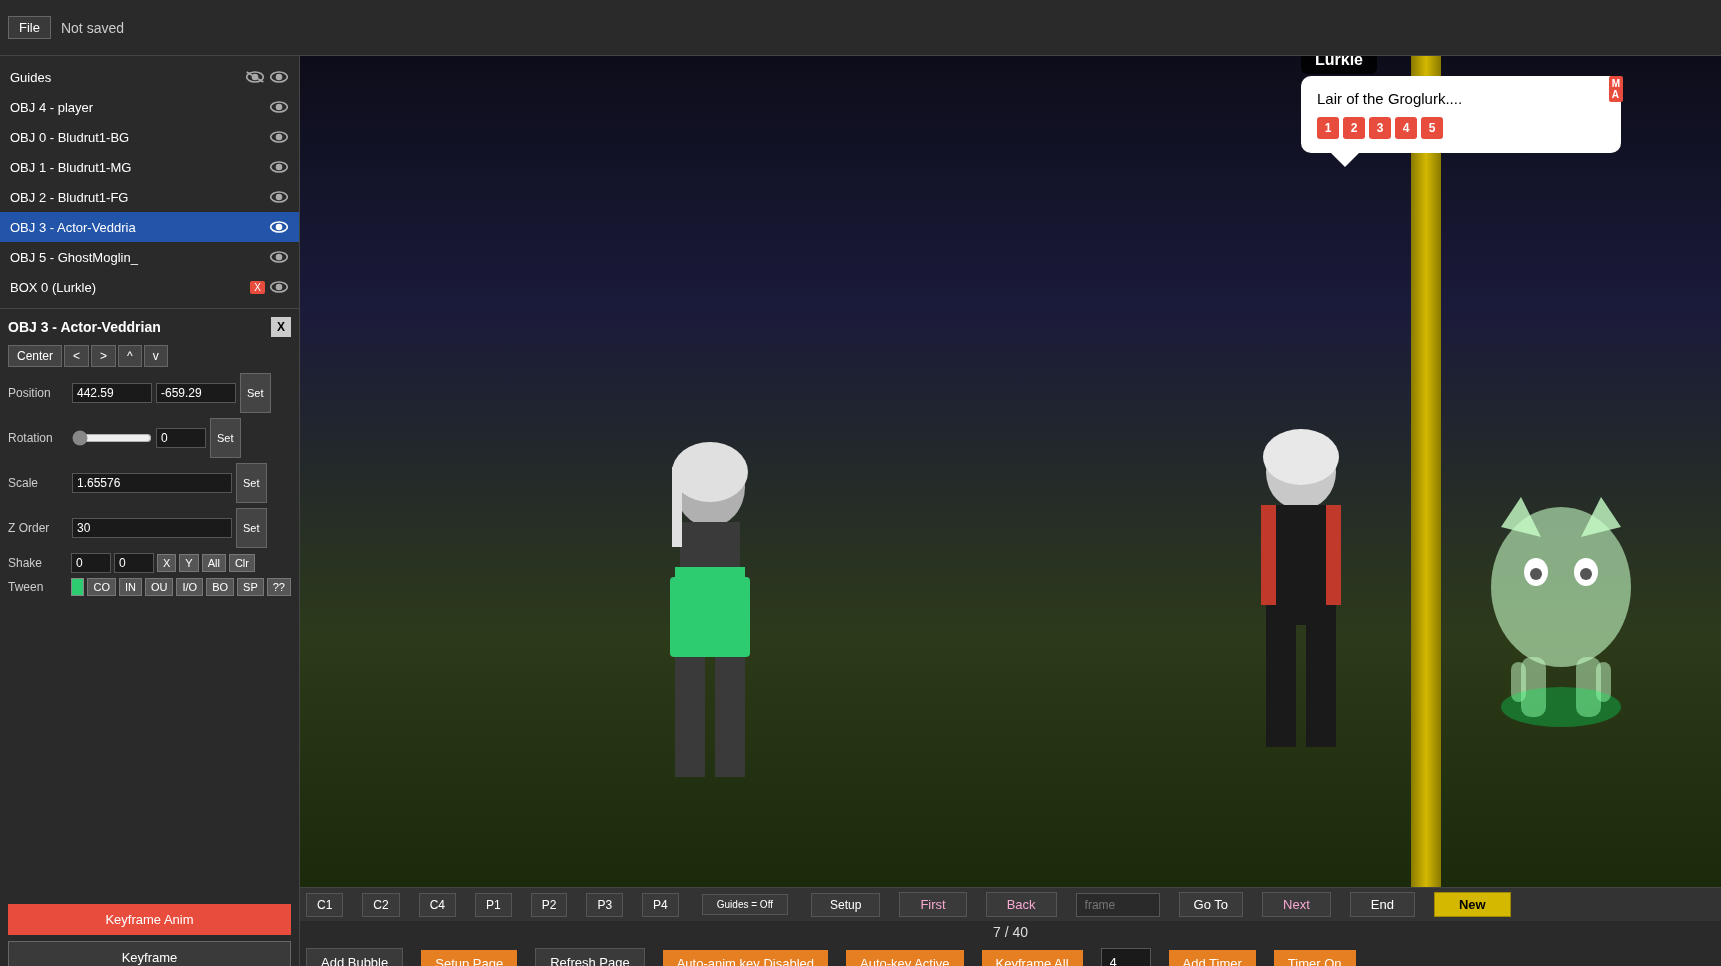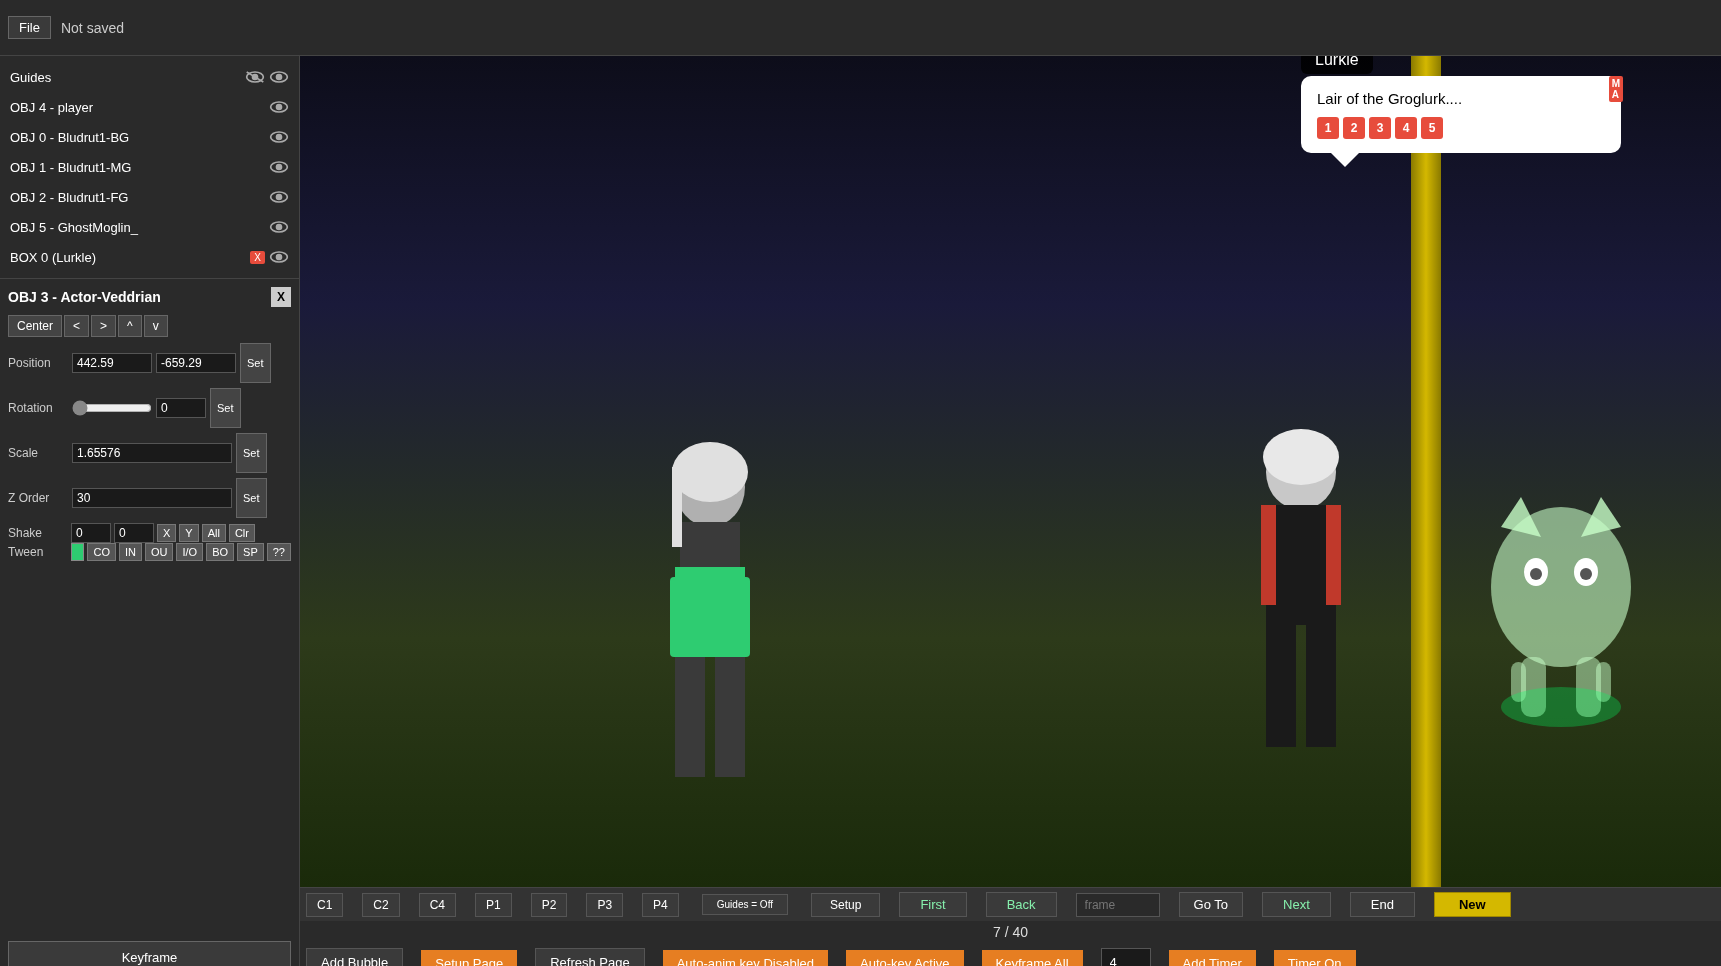--- a/index.html
+++ b/index.html
@@ -35,21 +35,21 @@
     .nav-buttons { display: flex; gap: 2px; margin-bottom: 6px; }
     .nav-btn { background: #444; border: 1px solid #666; color: #fff; padding: 3px 8px; cursor: pointer; font-size: 12px; }
 
     .prop-row { display: flex; align-items: center; margin-bottom: 5px; gap: 4px; }
     .prop-label { width: 60px; font-size: 12px; color: #ccc; flex-shrink: 0; }
     .prop-input { background: #1a1a1a; border: 1px solid #555; color: #fff; padding: 2px 4px; font-size: 12px; width: 80px; }
     .prop-input-wide { width: 160px; }
     .prop-btn { background: #444; border: 1px solid #666; color: #fff; padding: 13px 6px; cursor: pointer; font-size: 11px; }
     .rotation-slider { width: 80px; accent-color: #888; }
 
-    .shake-row { display: flex; align-items: center; gap: 3px; }
+    .shake-row { display: flex; align-items: center; margin-bottom: 5px; gap: 3px; }
     .shake-small { background: #1a1a1a; border: 1px solid #555; color: #fff; padding: 2px 4px; font-size: 12px; width: 40px; }
     .shake-letter-btn { background: #555; border: 1px solid #777; color: #fff; padding: 2px 5px; cursor: pointer; font-size: 11px; }
 
     .tween-row { display: flex; align-items: center; margin-bottom: 5px; gap: 3px; }
     .tween-color { width: 18px; height: 18px; background: #2ecc71; border: 1px solid #888; }
     .tween-btn { background: #555; border: 1px solid #777; color: #fff; padding: 2px 5px; cursor: pointer; font-size: 11px; }
 
     
     #action-btns { padding: 8px; display: flex; flex-direction: column; gap: 6px; margin-top: auto; }
     .action-btn-red { background: #e74c3c; border: none; color: #fff; padding: 8px; cursor: pointer; font-size: 13px; width: 100%; }
@@ -60,38 +60,38 @@
     #scene-canvas { flex: 1; position: relative; overflow: hidden; background: #1a1a2e; }
 
     
     .scene-bg {
       position: absolute; inset: 0;
       background: linear-gradient(180deg, #0d0d1a 0%, #1a1a3a 30%, #2d3a1a 70%, #1a2a0a 100%);
     }
 
     
     #dialogue-box { position: absolute; top: 20px; right: 100px; background: #fff; color: #000; border-radius: 10px; padding: 14px 16px; width: 320px; font-size: 15px; z-index: 10; }
-    #dialogue-name { position: absolute; top: -30px; left: 0; background: rgba(0,0,0,0.85); color: #fff; padding: 5px 14px; border-radius: 6px; font-size: 16px; font-weight: normal; }
+    #dialogue-name { position: absolute; top: -30px; left: 0; background: rgba(0,0,0,0.85); color: #fff; padding: 5px 14px; border-radius: 6px; font-size: 16px; font-weight: bold; }
     #dialogue-text { font-size: 15px; }
     #dialogue-numbers { display: flex; gap: 4px; margin-top: 10px; }
     .dial-num { background: #e74c3c; color: #fff; width: 22px; height: 22px; border-radius: 3px; display: flex; align-items: center; justify-content: center; font-size: 12px; font-weight: bold; cursor: pointer; }
     #dialogue-arrow { position: absolute; bottom: -14px; left: 30px; width: 0; height: 0; border-left: 14px solid transparent; border-right: 14px solid transparent; border-top: 14px solid #fff; }
     #ma-badge { position: absolute; top: 0; right: -2px; background: #e74c3c; color: #fff; font-size: 10px; font-weight: bold; padding: 2px 3px; border-radius: 2px; }
 
     
     .yellow-pillar { position: absolute; right: 280px; top: 0; bottom: 0; width: 30px; background: linear-gradient(90deg, #8a7a00, #d4b800, #8a7a00); z-index: 3; }
 
     
     #bottom-toolbar { background: #2a2a2a; border-top: 1px solid #444; }
     #nav-bar { display: flex; align-items: center; gap: 19px; padding: 4px 6px; background: #333; }
     .c-btn { background: #3a3a3a; border: 1px solid #555; color: #fff; padding: 4px 10px; cursor: pointer; font-size: 12px; }
     .p-btn { background: #3a3a3a; border: 1px solid #555; color: #fff; padding: 4px 10px; cursor: pointer; font-size: 12px; }
     .guides-btn { background: #3a3a3a; border: 1px solid #555; color: #fff; padding: 4px 14px; cursor: pointer; font-size: 10px; margin-left: 4px; }
     .setup-btn { background: #3a3a3a; border: 1px solid #555; color: #fff; padding: 4px 18px; cursor: pointer; font-size: 12px; margin-left: 4px; }
-    .nav-action-btn { background: #3a3a3a; border: 1px solid #555; color: #86efac; padding: 4px 20px; cursor: pointer; font-size: 13px; }
+    .nav-action-btn { background: #3a3a3a; border: 1px solid #555; color: #f9a8d4; padding: 4px 20px; cursor: pointer; font-size: 13px; }
     .frame-input { background: #2a2a2a; border: 1px solid #555; color: #888; padding: 4px 8px; width: 84px; font-size: 12px; }
     .goto-btn { background: #3a3a3a; border: 1px solid #555; color: #fff; padding: 4px 14px; cursor: pointer; font-size: 13px; }
     .end-btn { background: #3a3a3a; border: 1px solid #555; color: #fff; padding: 4px 20px; cursor: pointer; font-size: 13px; }
     .new-btn { background: #d4b800; border: 1px solid #a08800; color: #000; padding: 4px 24px; cursor: pointer; font-size: 13px; font-weight: bold; }
     #page-counter { text-align: center; padding: 3px; font-size: 14px; color: #ddd; }
 
     #action-bar { display: flex; align-items: flex-end; gap: 18px; padding: 5px 6px; }
     .add-bubble-btn { background: #3a3a3a; border: 1px solid #555; color: #fff; padding: 6px 14px; cursor: pointer; font-size: 13px; }
     .delete-page-btn { background: #e67e22; border: none; color: #fff; padding: 6px 14px; cursor: pointer; font-size: 13px; }
     .refresh-page-btn { background: #3a3a3a; border: 1px solid #555; color: #fff; padding: 6px 14px; cursor: pointer; font-size: 13px; }
@@ -165,20 +165,29 @@
       </div>
       <div class="obj-row">
         <span class="obj-row-label">OBJ 2 - Bludrut1-FG</span>
         <span class="eye-icon">
           <svg class="eye-svg" viewBox="0 0 24 16" fill="none" stroke="#aaa" stroke-width="2">
               <ellipse cx="12" cy="8" rx="10" ry="6"></ellipse>
               <circle cx="12" cy="8" r="3" fill="#aaa"></circle>
             </svg>
         </span>
       </div>
+      <div class="obj-row selected">
+        <span class="obj-row-label">OBJ 3 - Actor-Veddria</span>
+        <span class="eye-icon">
+          <svg class="eye-svg" viewBox="0 0 24 16" fill="none" stroke="#fff" stroke-width="2">
+              <ellipse cx="12" cy="8" rx="10" ry="6"></ellipse>
+              <circle cx="12" cy="8" r="3" fill="#fff"></circle>
+            </svg>
+        </span>
+      </div>
       <div class="obj-row">
         <span class="obj-row-label">OBJ 5 - GhostMoglin_</span>
         <span class="eye-icon">
           <svg class="eye-svg" viewBox="0 0 24 16" fill="none" stroke="#aaa" stroke-width="2">
               <ellipse cx="12" cy="8" rx="10" ry="6"></ellipse>
               <circle cx="12" cy="8" r="3" fill="#aaa"></circle>
             </svg>
         </span>
       </div>
       <div class="obj-row">
@@ -250,20 +259,21 @@
         <button class="tween-btn">IN</button>
         <button class="tween-btn">OU</button>
         <button class="tween-btn">I/O</button>
         <button class="tween-btn">BO</button>
         <button class="tween-btn">SP</button>
         <button class="tween-btn">??</button>
       </div>
     </div>
 
     <div id="action-btns">
+      <button class="action-btn-red">Keyframe Anim</button>
       <button class="action-btn-dark">Keyframe</button>
     </div>
   </div>
 
   <div id="canvas-area">
     <div id="scene-canvas">
       <div class="scene-bg"></div>
 
       <div id="dialogue-box">
         <div id="dialogue-name">Lurkle</div>

